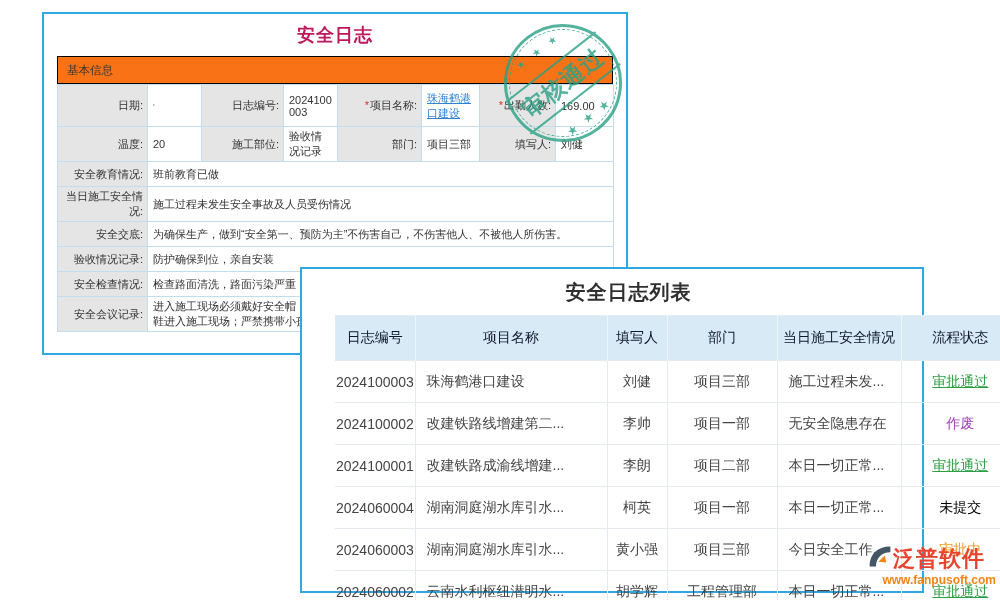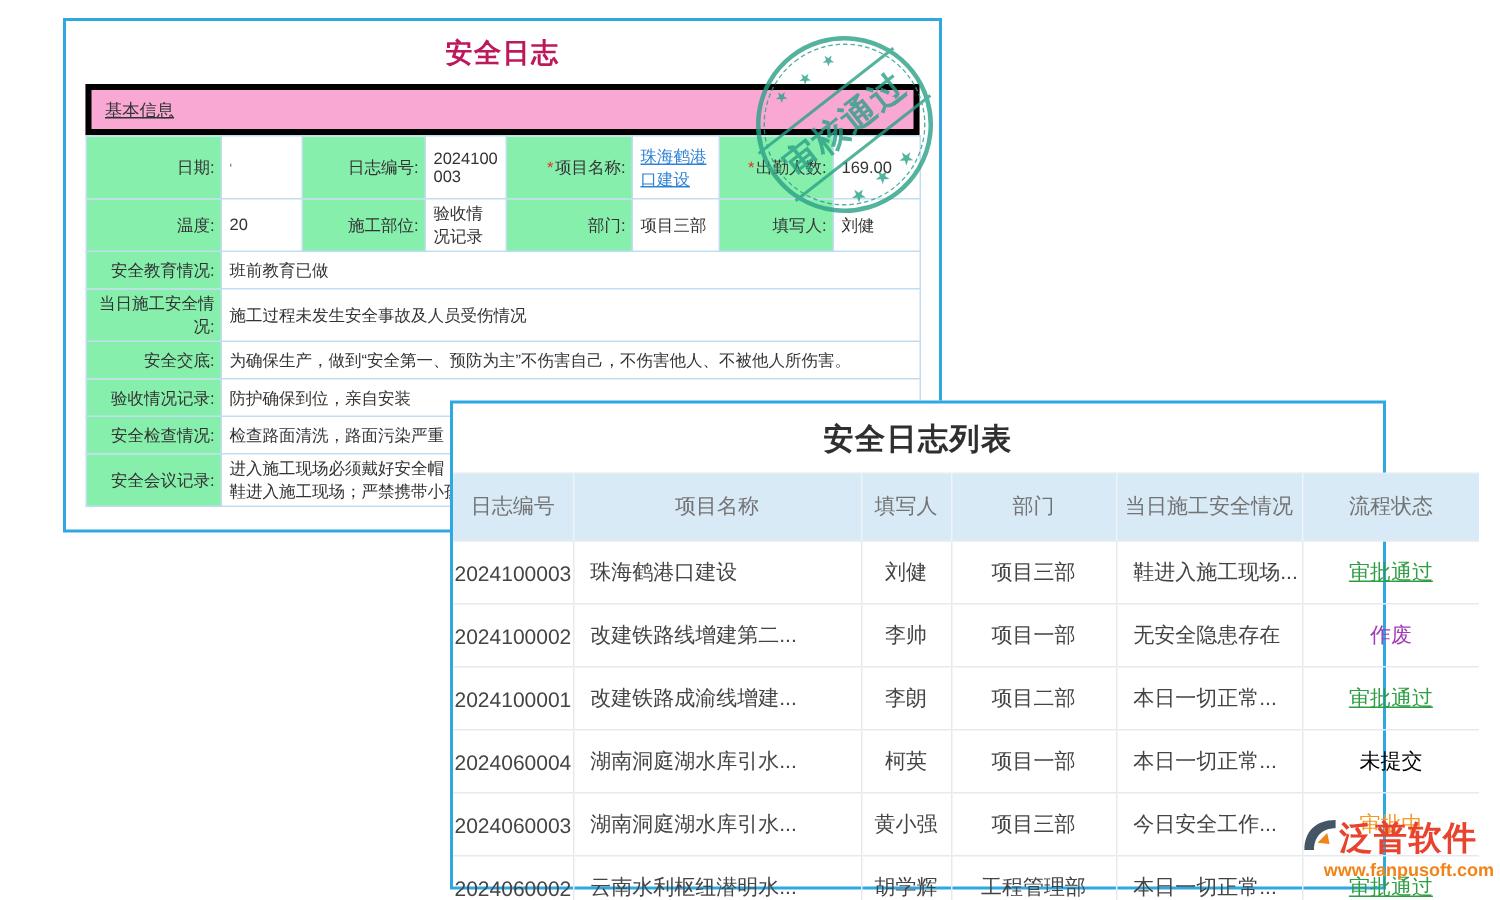--- a/index.html
+++ b/index.html
@@ -5,48 +5,48 @@
   html,body{margin:0;padding:0;}
   body{
     width:1000px;height:600px;position:relative;background:#ffffff;
     font-family:"Liberation Sans", sans-serif;overflow:hidden;color:#333;
   }
   .panel{position:absolute;background:#fff;border:2px solid #2fa8e1;box-sizing:border-box;}
 
   
   #form-panel{left:42px;top:12px;width:586px;height:343px;z-index:1;}
   .form-title{margin-top:9px;text-align:center;font-size:18px;font-weight:bold;color:#be185d;letter-spacing:1px;}
-  .section-bar{margin:9px 13px 0;background:#f9a8d4;border:4px solid #000000;color:#333;
-    font-size:11.5px;padding:6px 9px 5px;box-sizing:border-box;text-decoration:underline;}
+  .section-bar{margin:9px 13px 0;background:#f97316;border:1px solid #000000;color:#333;
+    font-size:11.5px;padding:6px 9px 5px;box-sizing:border-box;}
   .form-table{width:556px;margin:0 13px;border-collapse:collapse;table-layout:fixed;font-size:11px;color:#333;}
   .form-table td{border:1px solid #c2ddf0;padding:2px 5px;vertical-align:middle;box-sizing:border-box;}
-  .form-table td.lbl{background:#86efac;text-align:right;padding-right:4px;}
+  .form-table td.lbl{background:#e5e5e5;text-align:right;padding-right:4px;}
   .form-table td.val{background:#fff;word-break:break-all;}
   .req{color:#e0321e;margin-right:1px;}
   a.lnk{color:#2e83d6;text-decoration:underline;cursor:pointer;word-break:break-all;}
   tr.r1 td{height:42px;} tr.r2 td{height:34px;} tr.rs td{height:25px;} tr.rl td{height:34px;}
   .multiline{white-space:pre-line;}
   .date-mark{font-size:9px;color:#777;}
 
   
   #stamp{position:absolute;left:504px;top:24px;width:118px;height:118px;z-index:3;
     transform:rotate(-38deg);opacity:0.8;color:#2aa186;pointer-events:none;}
   .stamp-circle{position:absolute;inset:0;border:3px solid currentColor;border-radius:50%;box-sizing:border-box;}
   .stamp-circle2{position:absolute;inset:5px;border:1px dashed currentColor;border-radius:50%;}
   .stamp-band{position:absolute;left:2px;right:2px;top:50%;transform:translateY(-50%);height:38px;
     border-top:2px solid currentColor;border-bottom:2px solid currentColor;
     display:flex;align-items:center;justify-content:center;font-size:23px;font-weight:bold;letter-spacing:1px;}
   .stamp-stars-top{position:absolute;top:13px;left:0;right:0;text-align:center;font-size:10px;letter-spacing:4px;}
   .stamp-star-bottom{position:absolute;bottom:9px;left:0;right:0;text-align:center;font-size:12px;letter-spacing:3px;}
 
   
-  #list-panel{left:300px;top:267px;width:624px;height:326px;z-index:2;}
+  #list-panel{left:300px;top:267px;width:624px;height:326px;z-index:2;padding-left:33px;}
   .list-title{padding:10px 0 9px;text-align:center;font-size:20px;font-weight:bold;color:#2f2f2f;letter-spacing:1px;}
   .list-table{width:100%;border-collapse:collapse;table-layout:fixed;font-size:14px;}
-  .list-table th{background:#d9eaf7;color:#737373;font-weight:normal;height:42px;
+  .list-table th{background:#d9eaf7;color:#0f172a;font-weight:normal;height:42px;
     border-right:1px solid #eef4f9;border-top:1px solid #e4ecf3;}
   .list-table th:last-child{border-right:none;}
   .list-table td{height:39px;border-right:1px solid #e6eaee;border-top:1px solid #e6eaee;
     text-align:center;color:#444;overflow:hidden;}
   .list-table td:last-child{border-right:none;}
   .c-id,.c-writer{color:#3b8ed8;}
   .c-project{color:#3b8ed8;text-align:left !important;padding-left:11px;white-space:nowrap;}
   .c-situation{text-align:left !important;padding-left:11px;white-space:nowrap;}
 
   
@@ -148,21 +148,21 @@
       <th>填写人</th>
       <th>部门</th>
       <th>当日施工安全情况</th>
       <th>流程状态</th>
     </tr>
     <tr>
       <td class="c-id">2024100003</td>
       <td class="c-project">珠海鹤港口建设</td>
       <td class="c-writer">刘健</td>
       <td>项目三部</td>
-      <td class="c-situation">鞋进入施工现场...</td>
+      <td class="c-situation">施工过程未发...</td>
       <td style="color: rgb(46, 158, 67); text-decoration: underline;">审批通过</td>
     </tr>
     <tr>
       <td class="c-id">2024100002</td>
       <td class="c-project">改建铁路线增建第二...</td>
       <td class="c-writer">李帅</td>
       <td>项目一部</td>
       <td class="c-situation">无安全隐患存在</td>
       <td style="color: rgb(162, 59, 184);">作废</td>
     </tr>

